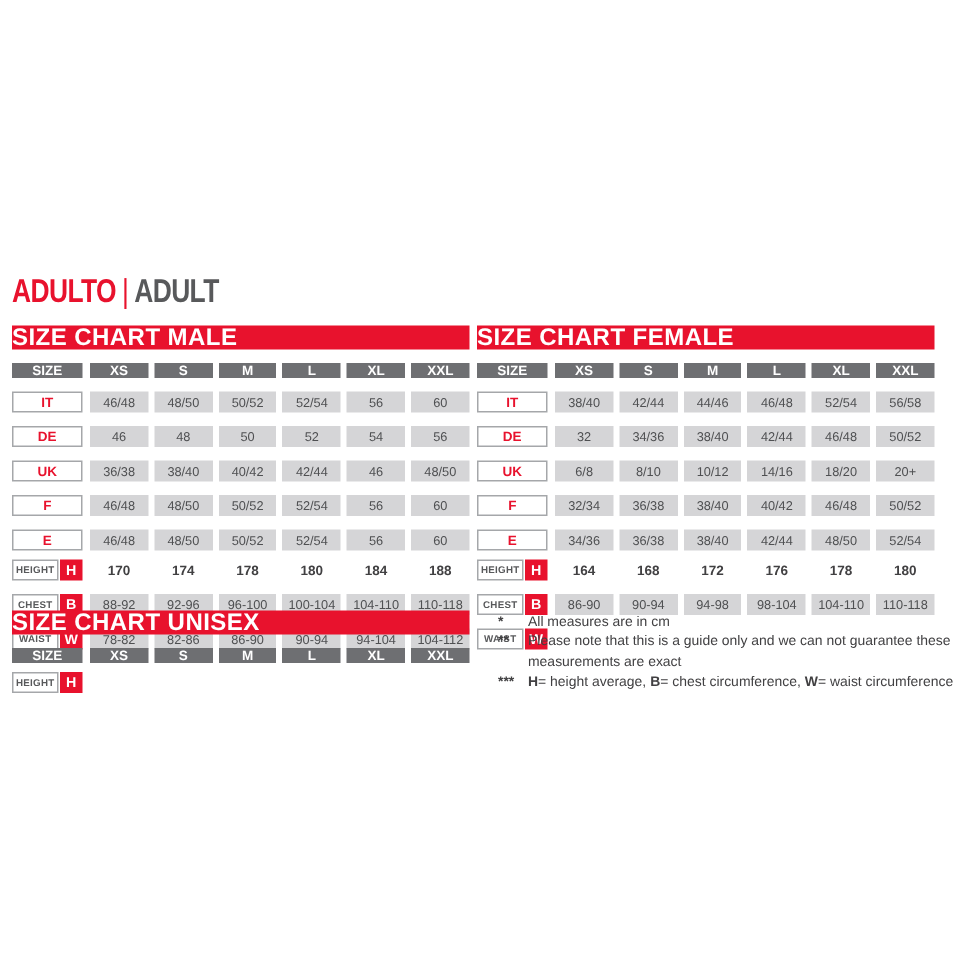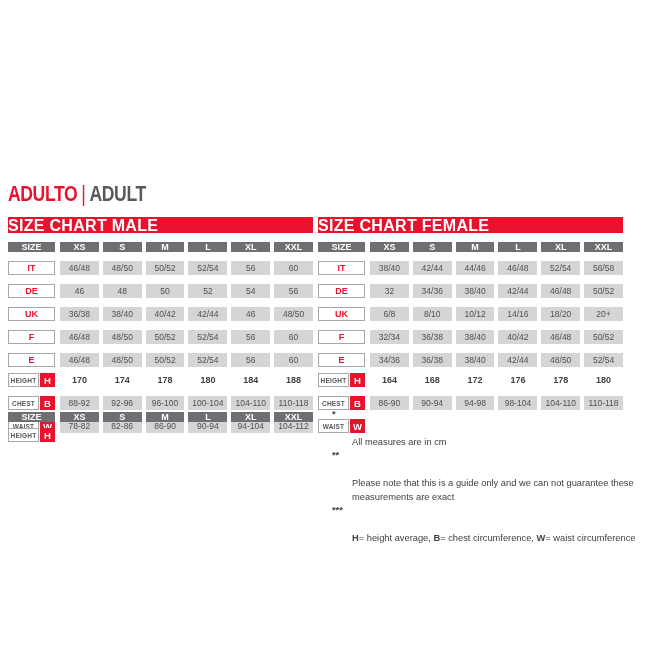--- a/index.html
+++ b/index.html
@@ -58,21 +58,21 @@
   }
   .code-box{
     width:15px;margin-left:1px;background:var(--red);color:#fff;
     font-weight:bold;font-size:9.5px;flex-shrink:0;
     display:flex;align-items:center;justify-content:center;
   }
 
   .notes{position:absolute;left:332px;top:408px;width:308px;}
   .note{display:flex;font-size:9.3px;color:#414042;line-height:13.4px;}
   .note .marker{width:20px;font-weight:bold;flex-shrink:0;}
-  .note .ntext{flex:1;margin-top:28px;}
+  .note .ntext{flex:1;}
   .note .ntext b{font-weight:bold;}
 </style>
 </head>
 <body>
 
 <div class="canvas">
 
   <div class="page-title">
     <span class="t-red">ADULTO</span><span class="t-sep">|</span><span class="t-gray">ADULT</span>
   </div>
@@ -309,20 +309,21 @@
         </div>
       </div>
       <div class="trow">
         <div class="label-slot">
           <div class="mlabel-box">WAIST</div>
           <div class="code-box">W</div>
         </div>
       </div>
     </div>
   <div id="tbl-unisex" class="tbl">
+      <div class="tbl-title">SIZE CHART UNISEX</div>
       <div class="trow hdr">
         <div class="label-slot">
           <div class="cell hcell size-hcell">SIZE</div>
         </div>
         <div class="cells">
           <div class="cell hcell">XS</div>
           <div class="cell hcell">S</div>
           <div class="cell hcell">M</div>
           <div class="cell hcell">L</div>
           <div class="cell hcell">XL</div>

